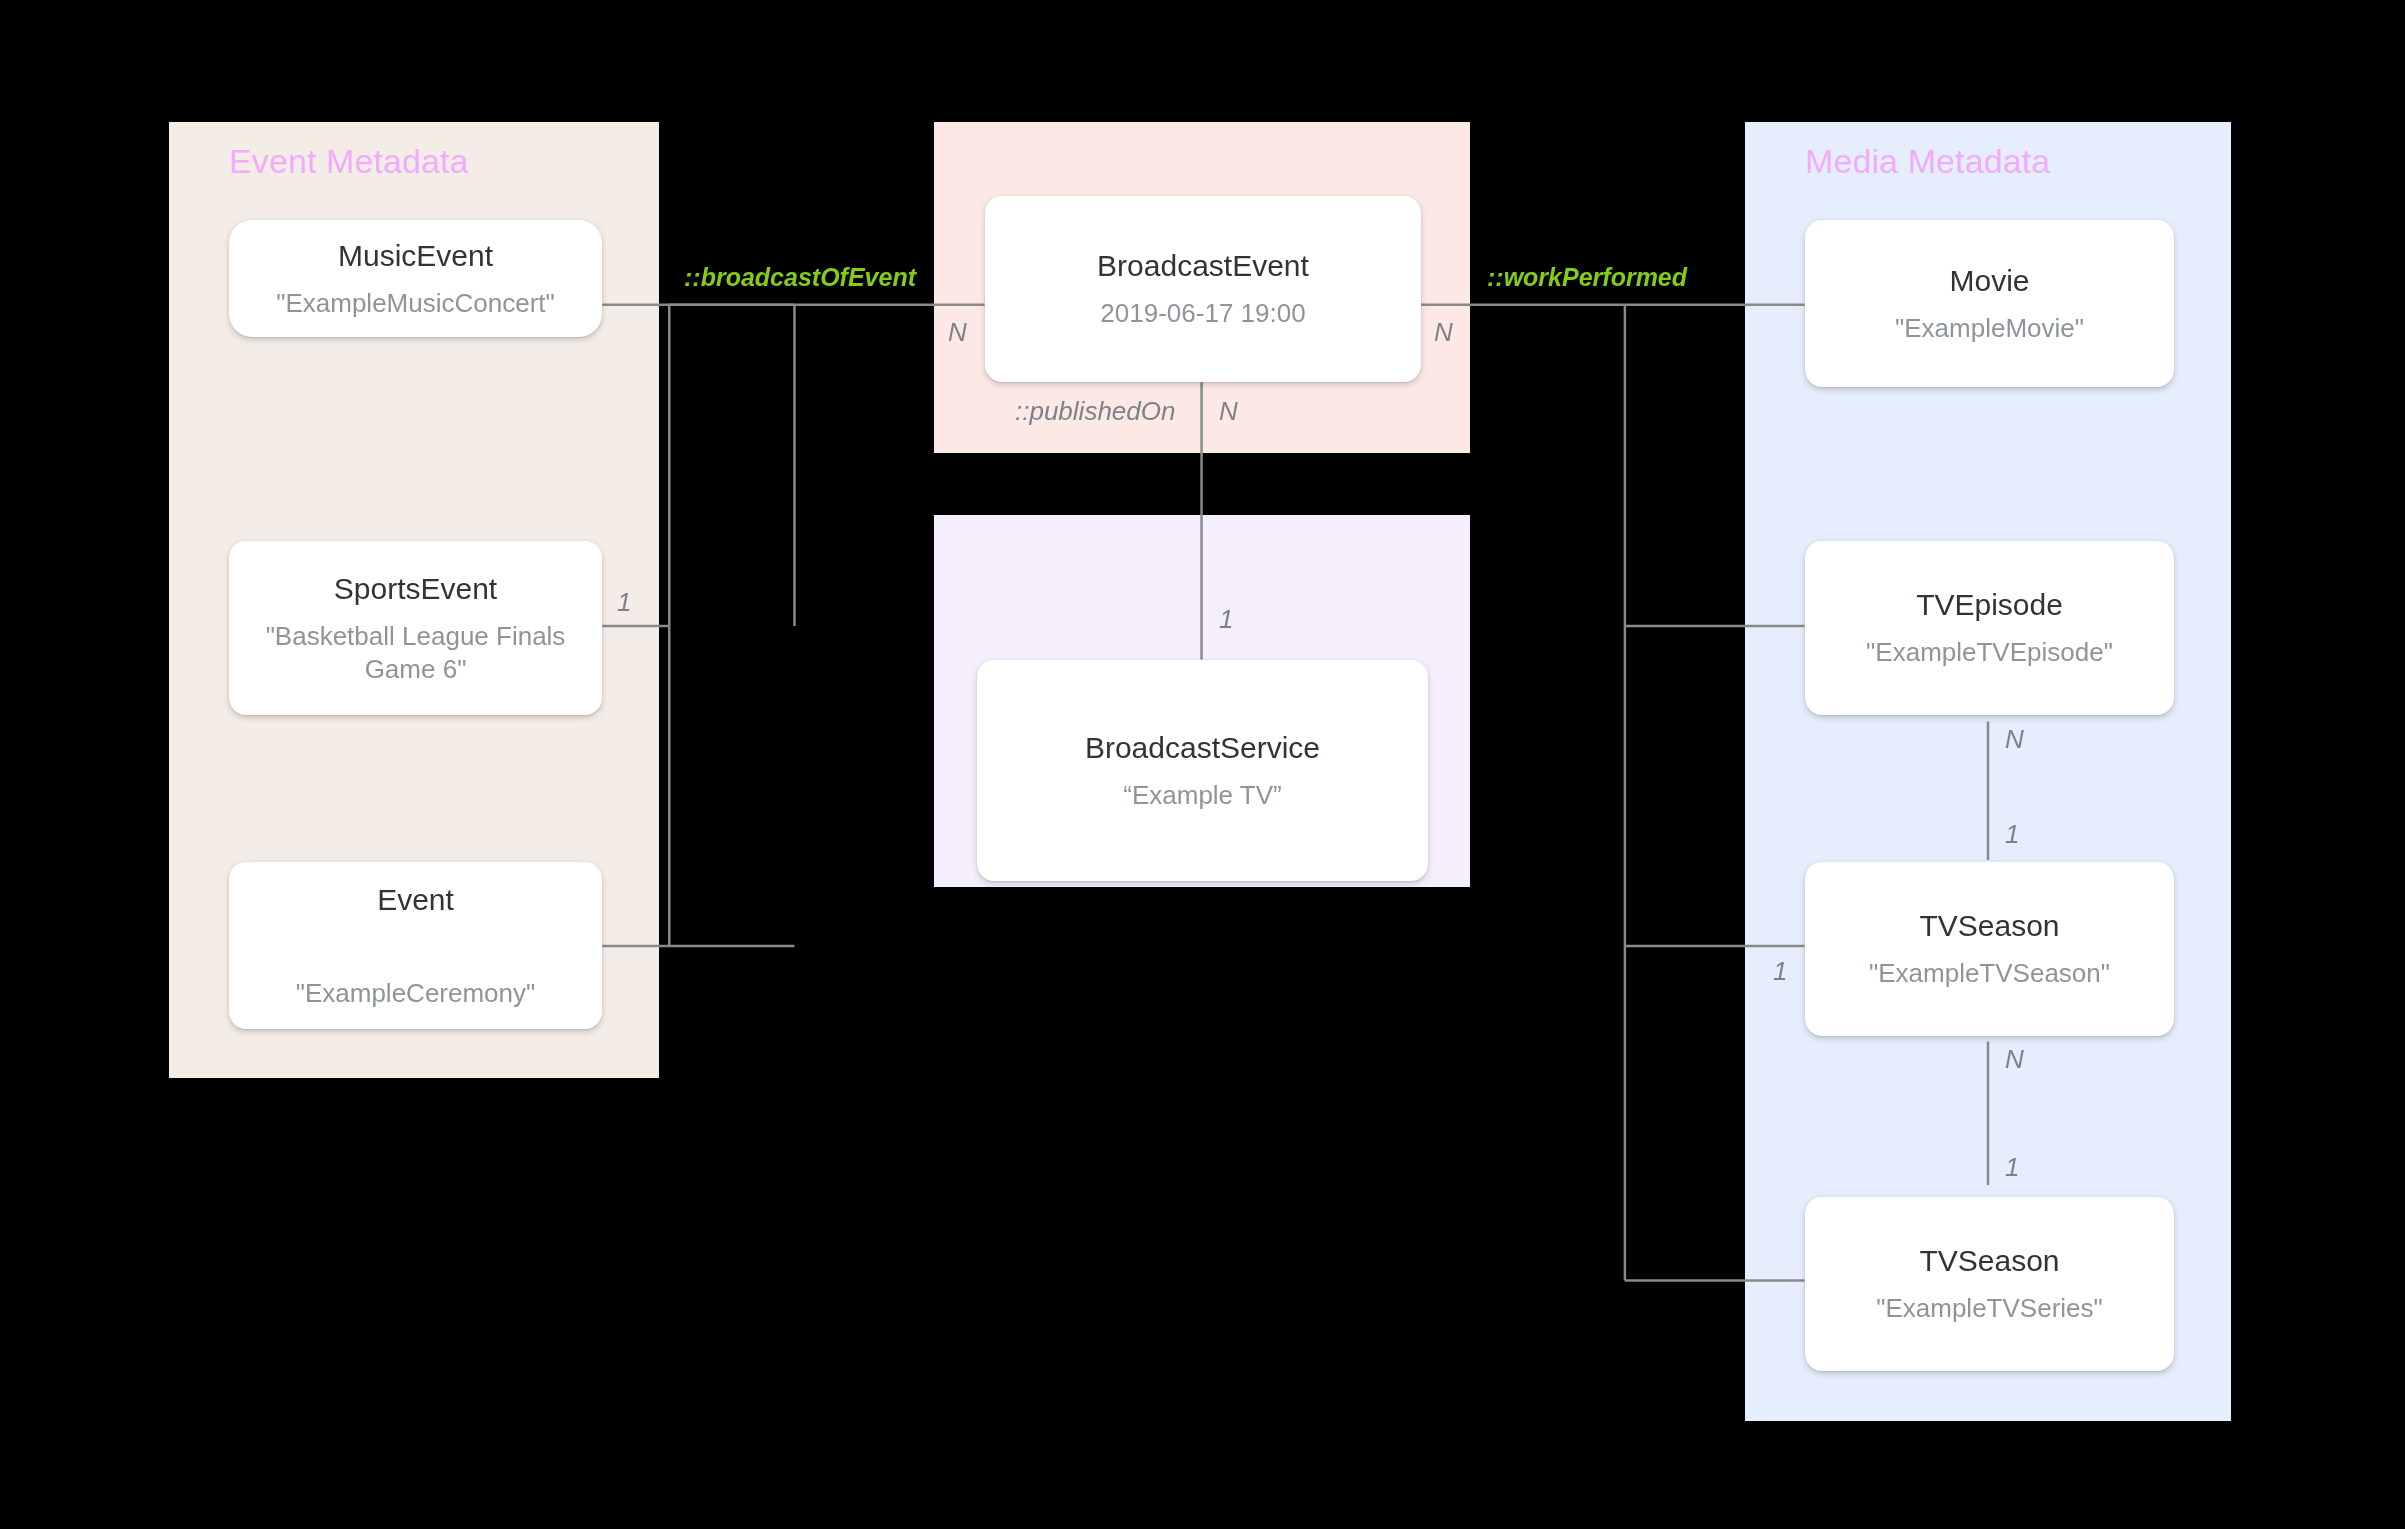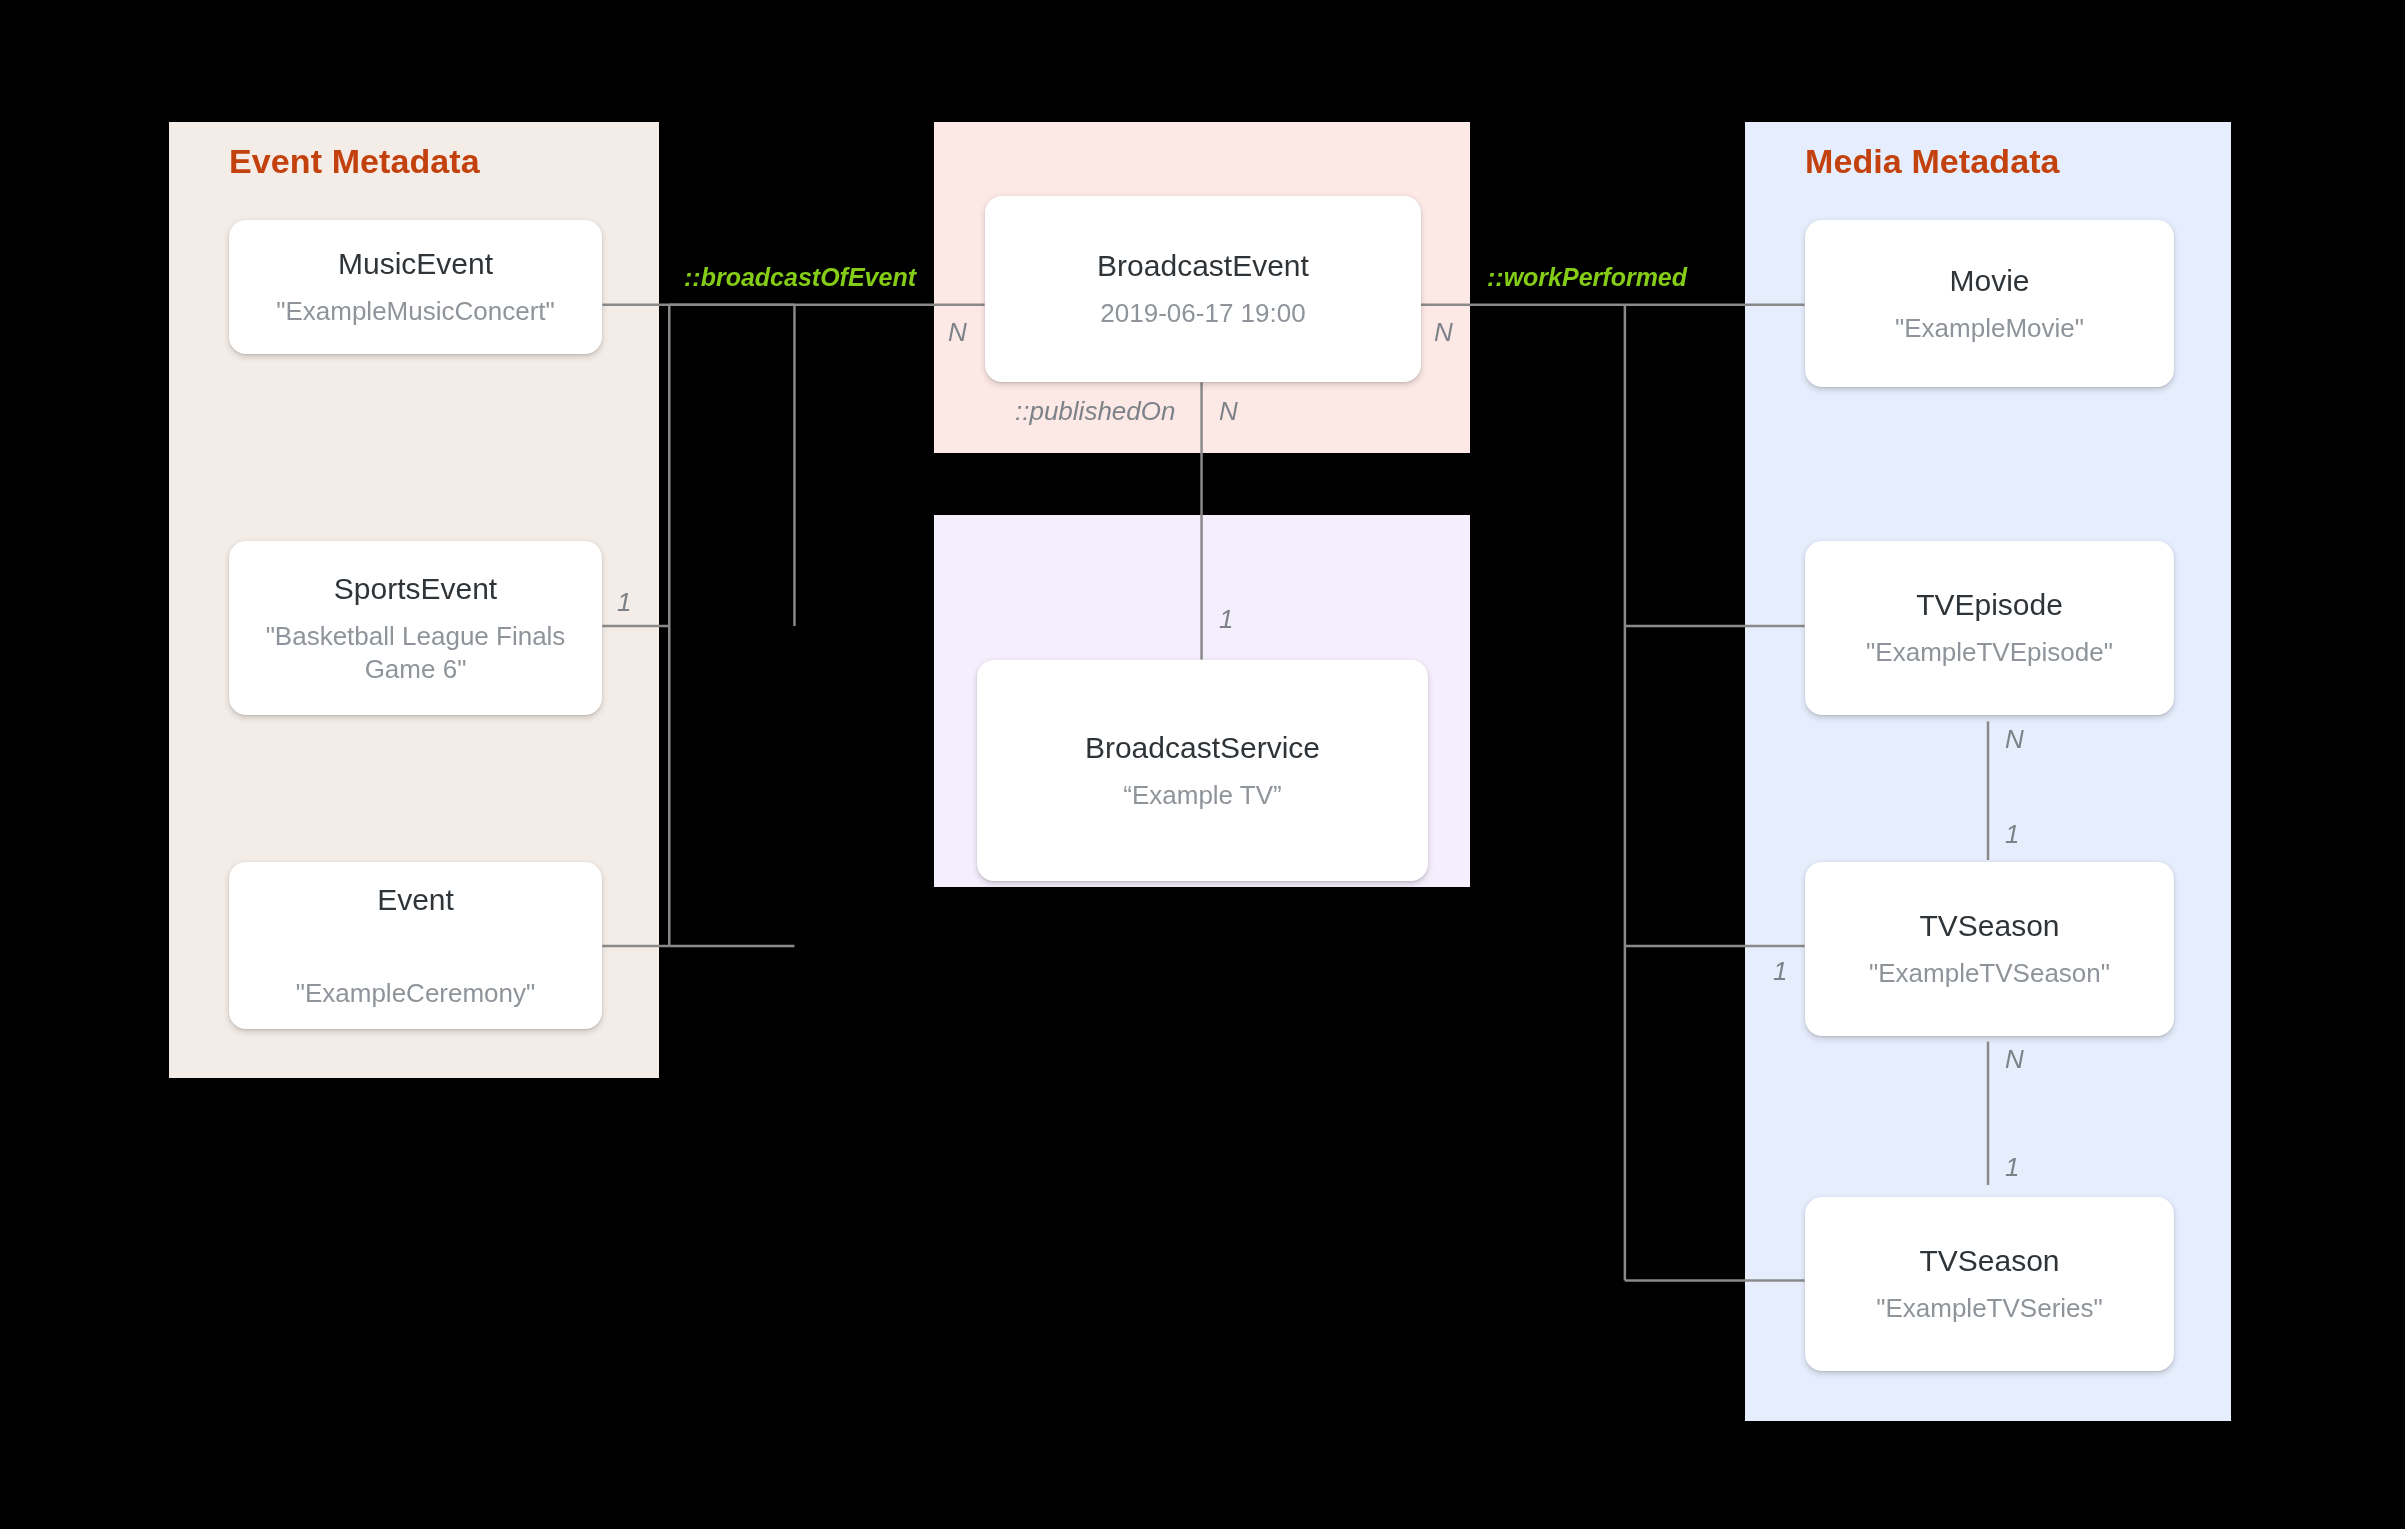--- a/index.html
+++ b/index.html
@@ -1,21 +1,21 @@
 <!DOCTYPE html>
 <html><head>
 <meta charset="utf-8">
 <style>
   html,body{margin:0;padding:0;background:#000;}
   body{width:2405px;height:1529px;position:relative;overflow:hidden;
        font-family:"Liberation Sans","DejaVu Sans",sans-serif;}
   #stage{position:absolute;inset:0;width:2405px;height:1529px;}
 
   .panel{position:absolute;box-sizing:border-box;}
-  .panel-title{position:absolute;font-size:34px;color:#c2410c;letter-spacing:0.1px;line-height:1.18;font-weight:700;}
+  .panel-title{position:absolute;font-size:34px;color:#f0abfc;letter-spacing:0.1px;line-height:1.18;font-weight:400;}
 
   .card{position:absolute;box-sizing:border-box;background:#fff;border-radius:17px;
         box-shadow:0 2.9px 6.7px rgba(0,0,0,.16),0 1px 1.9px rgba(0,0,0,.10);
         display:flex;flex-direction:column;align-items:center;justify-content:center;
         padding:9.6px 17px;text-align:center;}
   .card .t{font-size:30px;color:#2f3438;line-height:1.2;margin-bottom:13.4px;font-weight:400;}
   .card .s{font-size:26px;color:#8e9499;line-height:1.25;font-weight:400;}
 
   .edge-label{position:absolute;font-size:25px;color:#84cc16;font-style:italic;font-weight:bold;white-space:nowrap;}
   .card-lbl{position:absolute;font-size:26px;color:#7c8288;font-style:italic;white-space:nowrap;}
@@ -62,21 +62,21 @@
     <line x1="1700" y1="990" x2="1888" y2="990"></line>
 
     <line x1="1700" y1="1340" x2="1888" y2="1340"></line>
 
     <line x1="2080" y1="755" x2="2080" y2="900"></line>
     <line x1="2080" y1="1090" x2="2080" y2="1240"></line>
   </svg>
 
   <div class="panel-title" style="left:229px;top:141px;width:401px;">Event Metadata</div>
 
-  <div class="card" style="left:229px;top:220px;width:373px;height:134px;">
+  <div class="card" style="left:229px;top:220px;width:373px;height:117px;border-radius:23px;">
     <div class="t">MusicEvent</div>
     <div class="s">"ExampleMusicConcert"</div>
   </div>
 
   <div class="card" style="left:229px;top:541px;width:373px;height:174px;">
     <div class="t">SportsEvent</div>
     <div class="s">"Basketball League Finals Game 6"</div>
   </div>
 
   <div class="card" style="left:229px;top:862px;width:373px;height:167px;gap:46px;">

